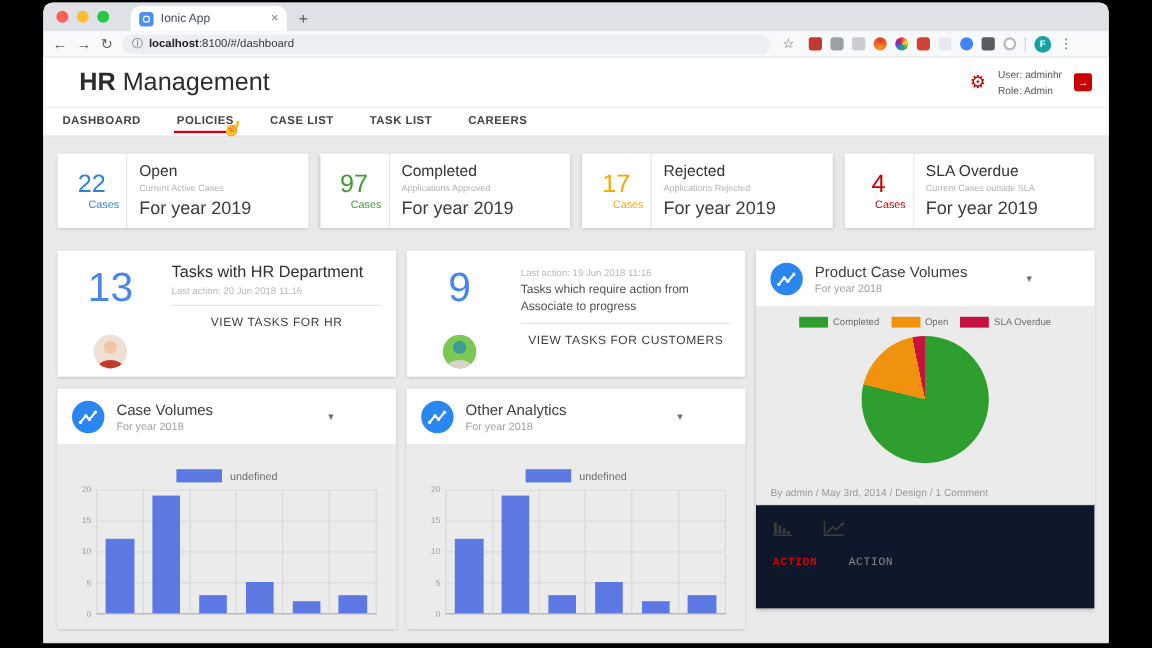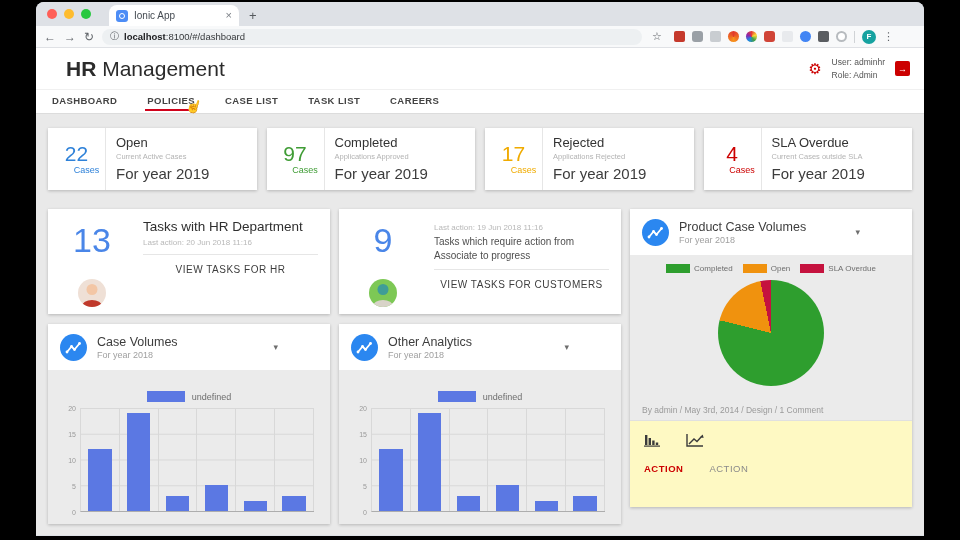--- a/index.html
+++ b/index.html
@@ -140,21 +140,21 @@
 
   
   .product-card { height:298px; display:flex; flex-direction:column; }
   .product-zone { height:165px; background:#ebebeb; display:flex; flex-direction:column; flex:none; }
   .pie-legend { display:flex; align-items:center; justify-content:center; gap:10px; padding-top:9px; }
   .pie-legend .item { display:flex; align-items:center; gap:4px; }
   .pie-legend .sw { width:24px; height:9px; }
   .pie-legend .lb { font-size:8px; color:#6e6e6e; }
   .pie { width:106px; height:106px; border-radius:50%; margin:7px auto 0; }
   .byline { margin-top:auto; padding:4px 12px 5px; font-size:8.5px; color:#9a9a9a; }
-  .product-footer { flex:1; background:#fef9c3; border-top:1px solid #e0e0e0; padding:12px 14px 0; }
+  .product-footer { flex:1; background:#0f172a; border-top:1px solid #e0e0e0; padding:12px 14px 0;font-family:Liberation Mono, monospace; }
   .footer-icons { display:flex; gap:26px; align-items:flex-end; }
   .footer-actions { display:flex; gap:26px; margin-top:16px; }
   .action { font-size:9.5px; letter-spacing:0.5px; font-weight:700; }
   .action.primary { color:#cc0000; }
   .action.secondary { color:#8a8a8a; font-weight:400; }
 </style>
 </head>
 <body>
 
 <div class="stage">

